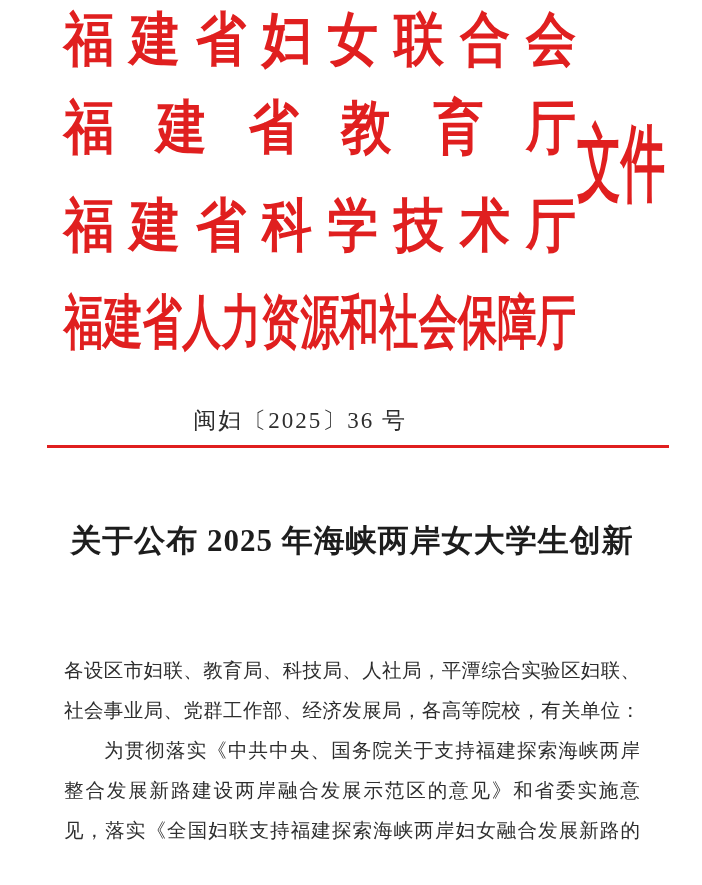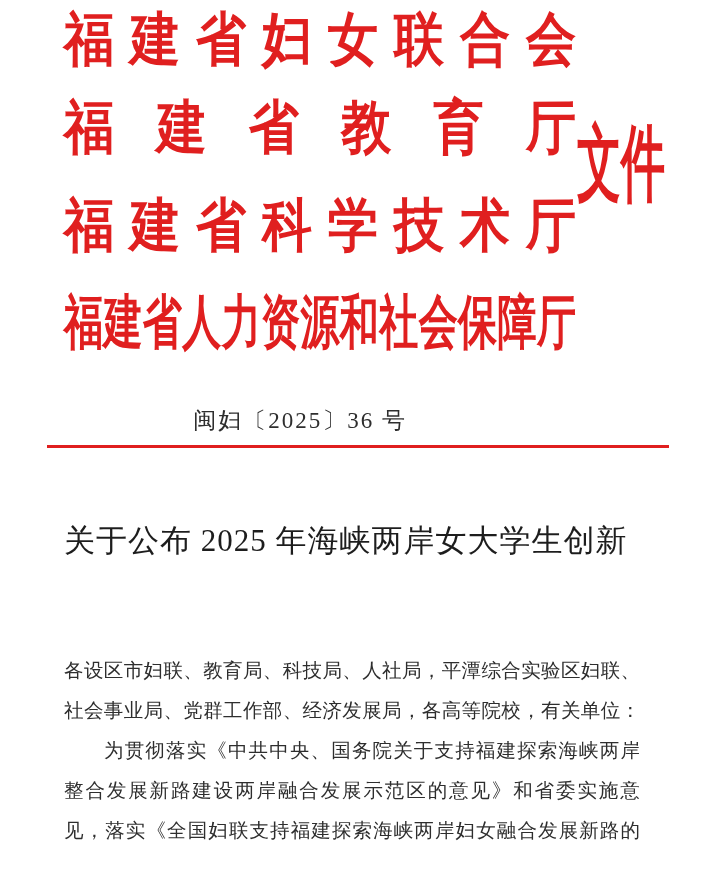--- a/index.html
+++ b/index.html
@@ -57,22 +57,23 @@
     position:absolute;
     top:445px;left:47px;
     width:622px;height:3px;
     background:var(--red);
   }
 
   
   .doc-title{
     position:absolute;
     top:517px;left:64px;width:576px;
+    text-align:center;
     font-size:31px;line-height:48px;
-    font-weight:normal;
+    font-weight:bold;
     color:var(--title-ink);
     letter-spacing:1px;
   }
 
   
   .doc-body{
     position:absolute;
     top:650px;left:64px;width:576px;
     color:var(--ink);
   }

